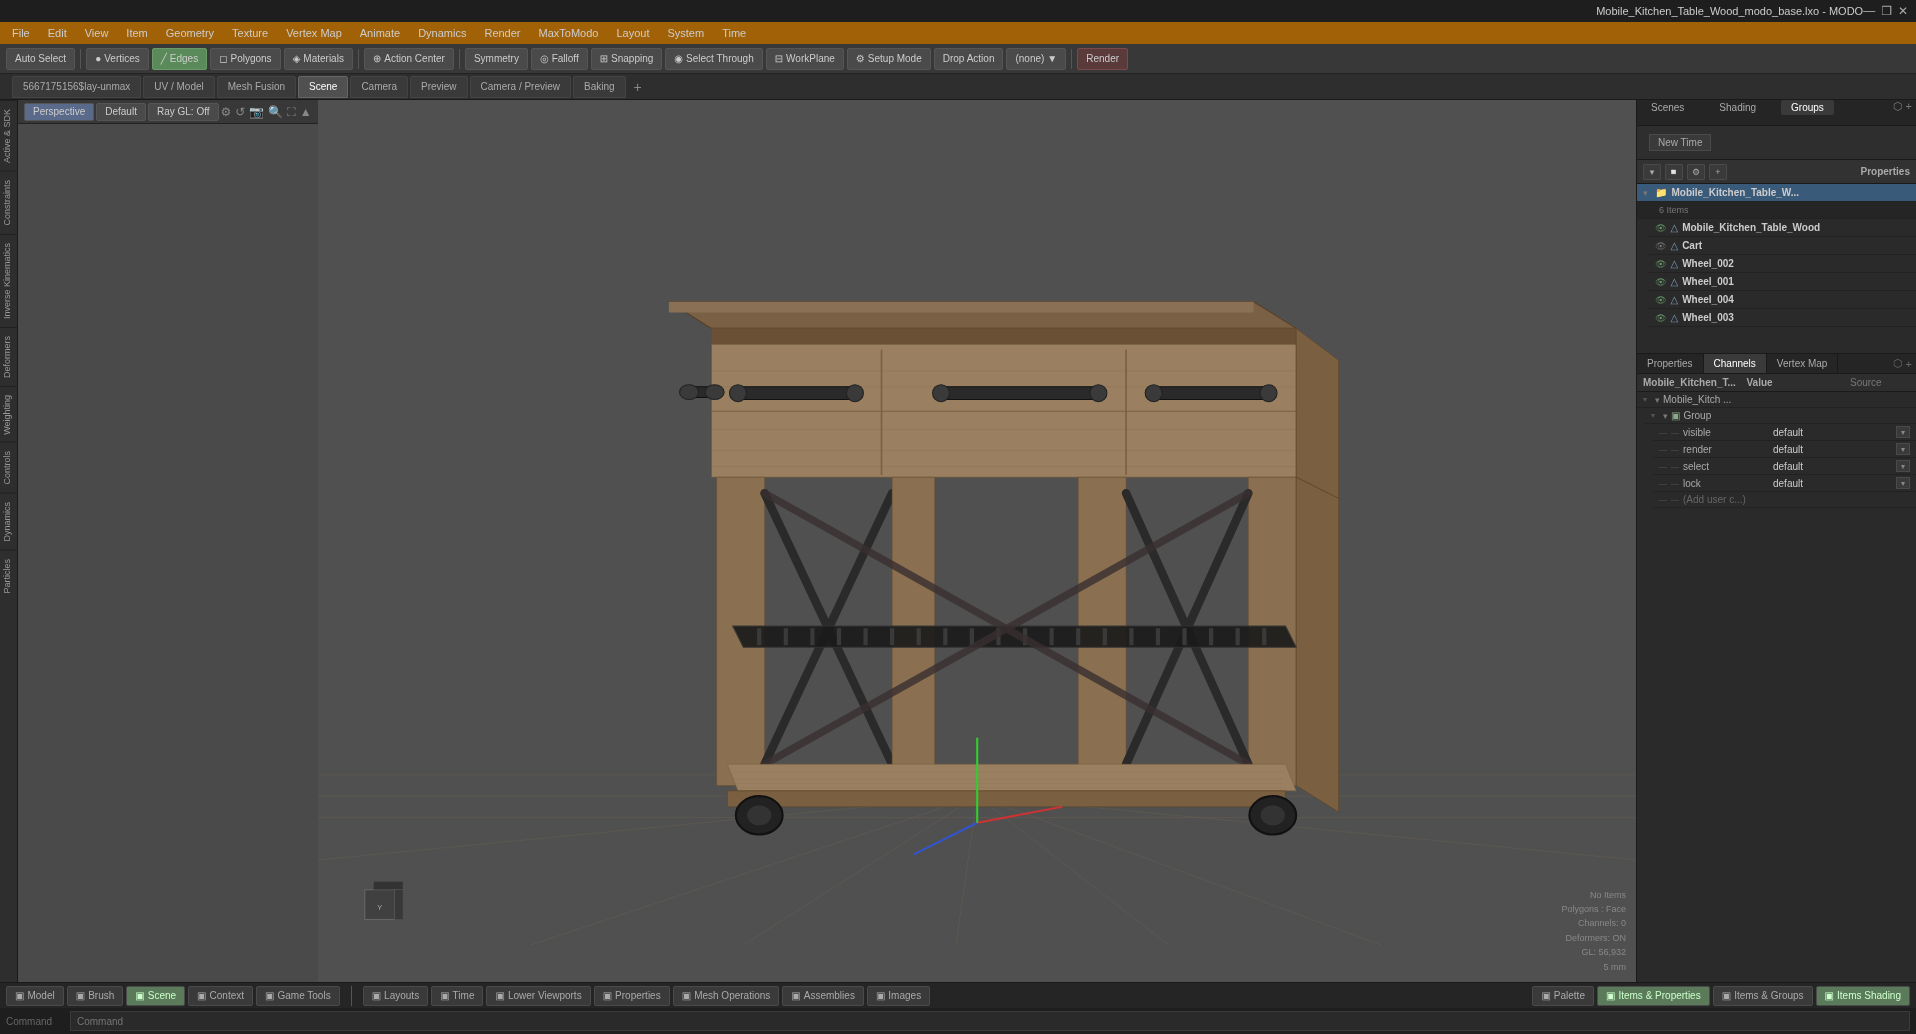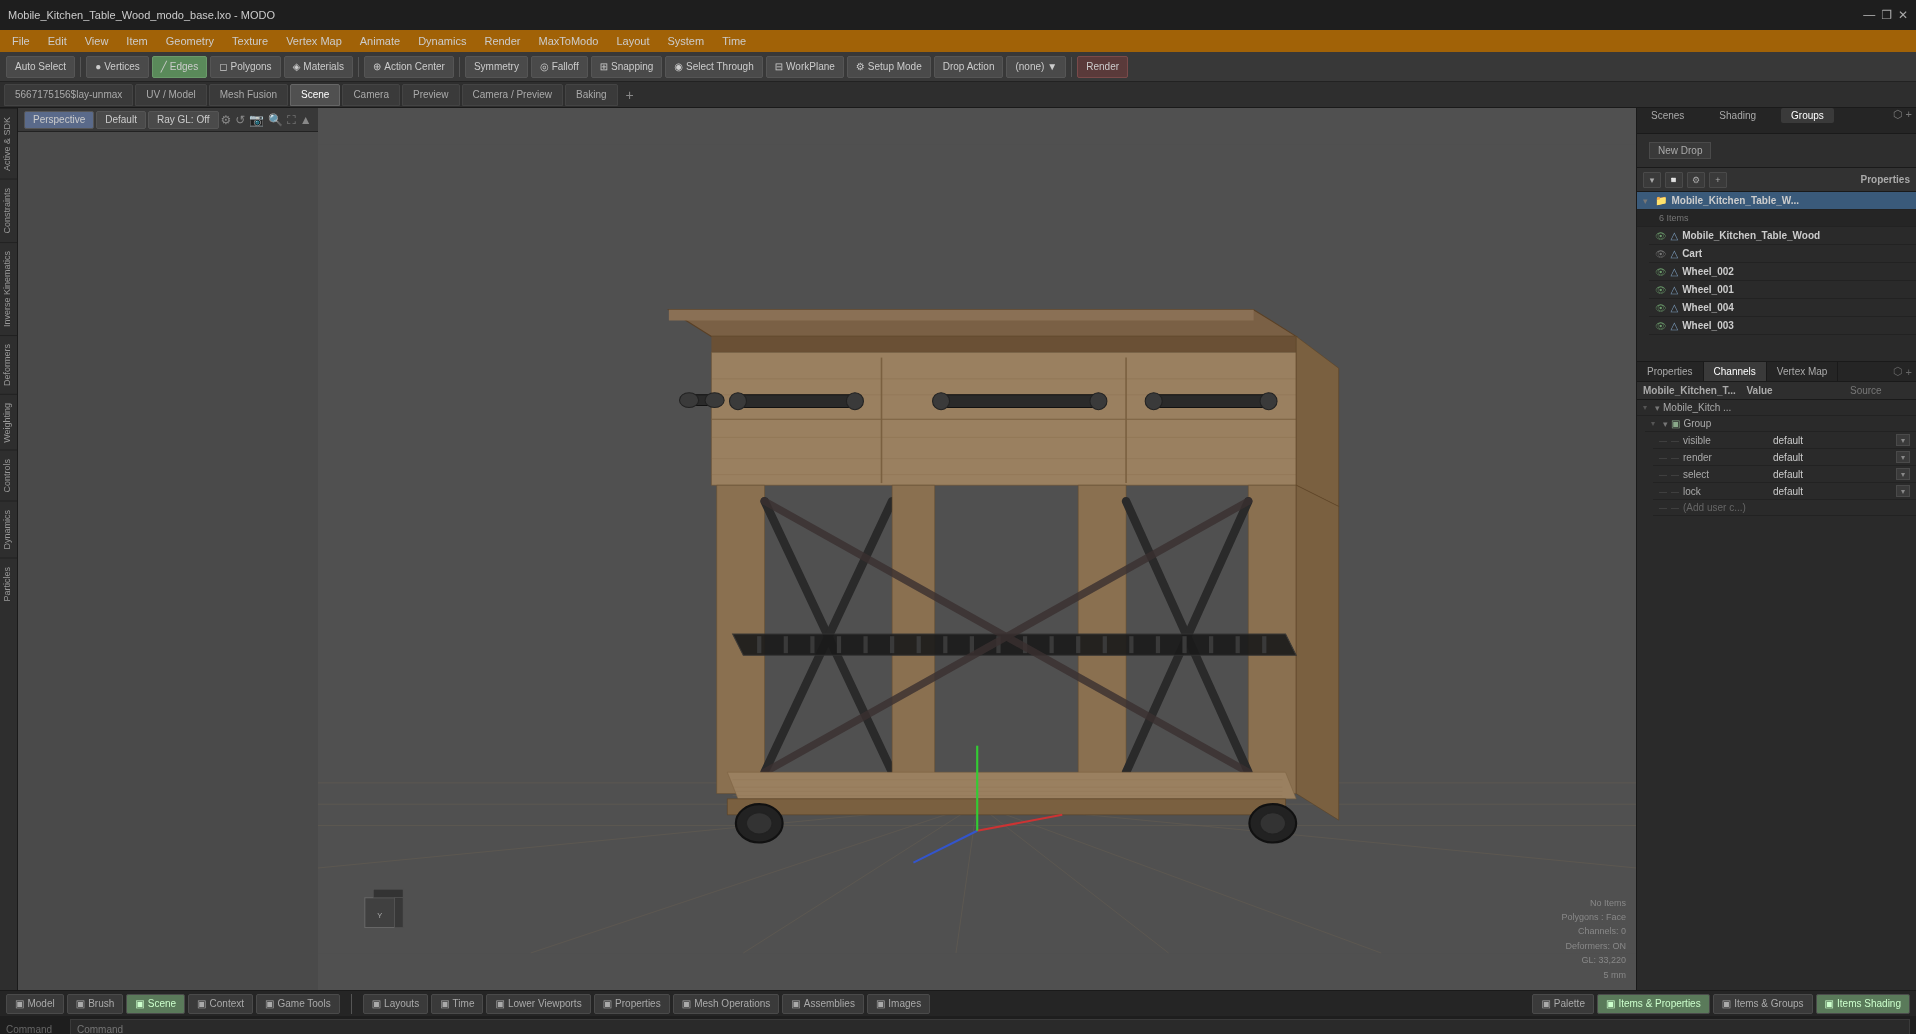--- a/index.html
+++ b/index.html
@@ -12,24 +12,25 @@
       height: 1034px;
       overflow: hidden;
     }
 
     
     #title-bar {
       background: #1e1e1e;
       height: 22px;
       display: flex;
       align-items: center;
-      padding: 15px 8px;
+      padding: 7px 8px;
       color: #ccc;
       font-size: 11px;
       justify-content: space-between;
+      text-align: right;
     }
     #title-bar .title-text { flex: 1; }
     #title-bar .window-controls {
       display: flex;
       gap: 6px;
     }
     #title-bar .window-controls span {
       font-size: 12px;
       cursor: pointer;
       color: #aaa;
@@ -83,21 +84,21 @@
       background: #555;
       margin: 0 2px;
     }
 
     
     #tab-bar {
       background: #2e2e2e;
       height: 26px;
       display: flex;
       align-items: center;
-      padding: 0 4px;
+      padding: 0 12px;
       gap: 2px;
       border-bottom: 1px solid #1a1a1a;
     }
     .tab-item {
       background: #3a3a3a;
       border: 1px solid #444;
       color: #aaa;
       padding: 2px 10px;
       font-size: 10px;
       cursor: pointer;
@@ -708,41 +709,41 @@
           <text x="14" y="19" fill="#aaa" font-size="7" text-anchor="middle">Y</text>
         </g>
 
       </svg>
 
       <div class="viewport-status">
         <div>No Items</div>
         <div>Polygons : Face</div>
         <div>Channels: 0</div>
         <div>Deformers: ON</div>
-        <div>GL: 33,220</div>
+        <div>GL: 56,932</div>
         <div>5 mm</div>
       </div>
 
     </div>
   </div>
 
   <div id="right-panel">
 
     <div id="right-top-tabs">
       <div class="right-tab">Scenes</div>
       <div class="right-tab">Shading</div>
       <div class="right-tab active">Groups</div>
       <div class="right-tab-icons">
         <span>⬡</span>
         <span>+</span>
       </div>
     </div>
 
     <div style="padding: 4px 6px; border-bottom: 1px solid #1a1a1a;">
-      <button class="new-group-btn">New Drop</button>
+      <button class="new-group-btn">New Time</button>
     </div>
 
     <div id="scene-tree-header">
       <div class="scene-btn">▾</div>
       <div class="scene-btn">◽</div>
       <div class="scene-btn">⚙</div>
       <div class="scene-btn">+</div>
       <div class="scene-name-col">Properties</div>
     </div>
 

